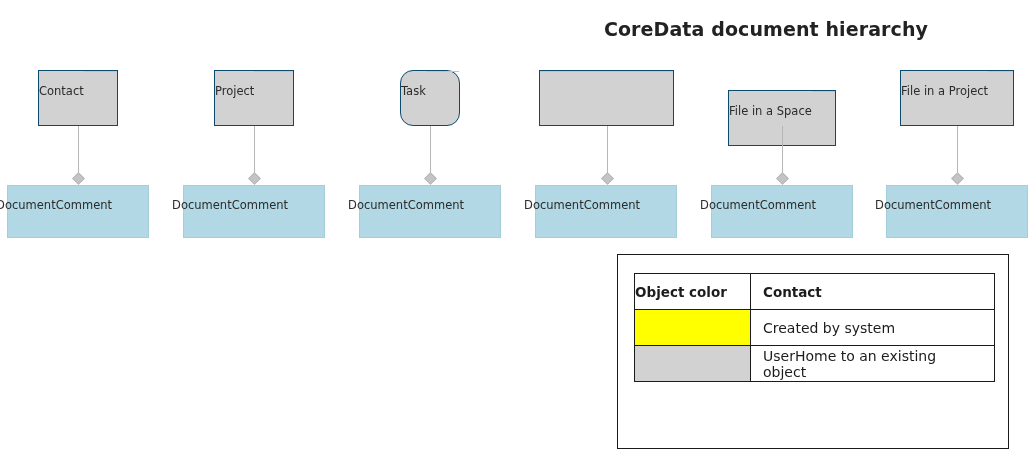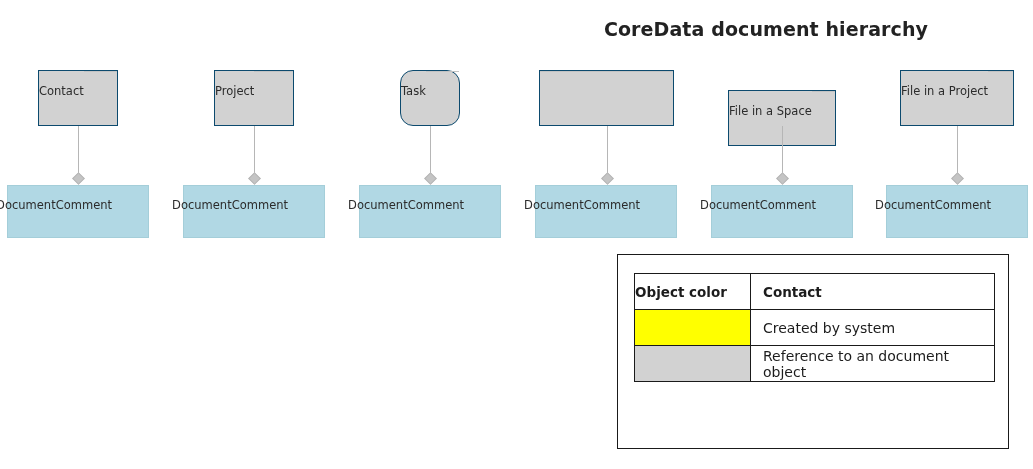--- a/index.html
+++ b/index.html
@@ -194,17 +194,17 @@
         <th>Contact</th>
       </tr>
     </thead>
     <tbody id="legend-body">
         <tr>
           <td class="col-swatch swatch-cell" style="background: rgb(255, 255, 0);"></td>
           <td>Created by system</td>
         </tr>
         <tr>
           <td class="col-swatch swatch-cell" style="background: rgb(210, 210, 210);"></td>
-          <td>Reference to an document object</td>
+          <td>UserHome to an existing object</td>
         </tr>
       </tbody>
   </table>
 </div>
 
 </body></html>

